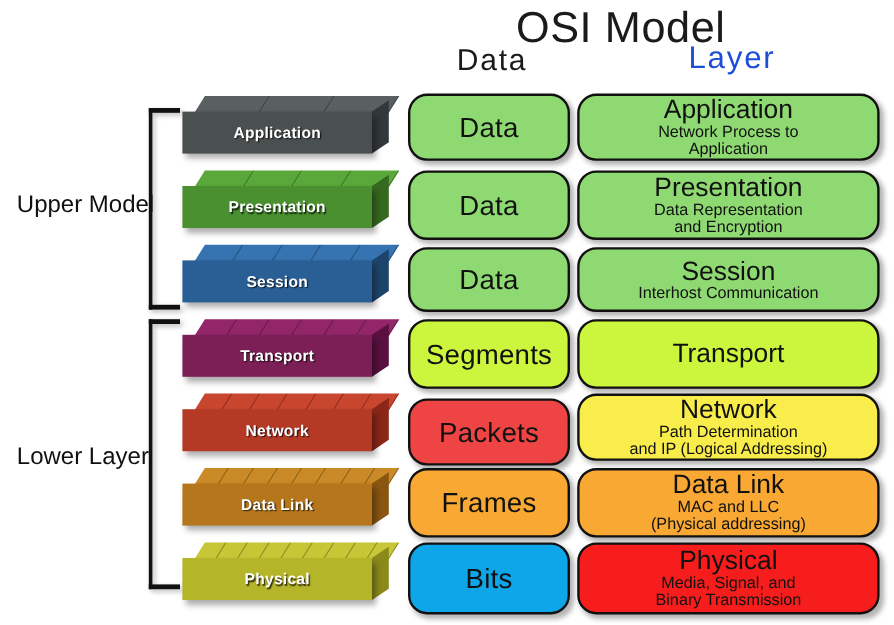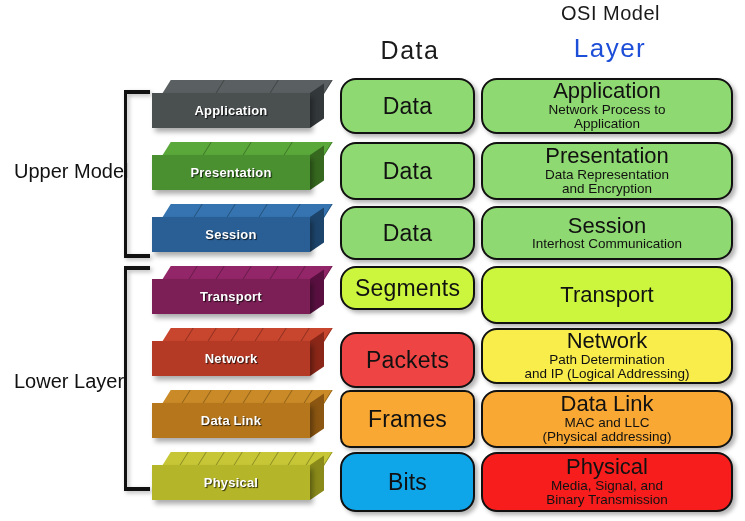--- a/index.html
+++ b/index.html
@@ -15,22 +15,22 @@
     font-family: "Liberation Sans", sans-serif;
     color: #000;
   }
 
   
   #title {
     position: absolute;
     left: 430px;
     top: 2px;
     width: 230px;
-    text-align: right;
-    font-size: 20px;
+    text-align: left;
+    font-size: 36px;
     letter-spacing: 0.5px;
     color: #1a1a1a;
   }
   #hdr-data {
     position: absolute;
     left: 340px;
     top: 36px;
     width: 140px;
     text-align: center;
     font-size: 25px;
@@ -304,35 +304,35 @@
       <div class="pill-sub" style="white-space: pre-line;">Data Representation
 and Encryption</div>
     </div>
     <div class="pill data-pill" style="top: 206px; height: 54px; background: rgb(142, 217, 113);">
       <div class="pill-title">Data</div>
     </div>
     <div class="pill layer-pill" style="top: 206px; height: 54px; background: rgb(142, 217, 113);">
       <div class="pill-title">Session</div>
       <div class="pill-sub" style="white-space: pre-line;">Interhost Communication</div>
     </div>
-    <div class="pill data-pill" style="top: 266px; height: 44px; background: rgb(204, 245, 61);">
+    <div class="pill data-pill" style="top: 266px; height: 58px; background: rgb(204, 245, 61);">
       <div class="pill-title">Segments</div>
     </div>
     <div class="pill layer-pill" style="top: 266px; height: 58px; background: rgb(204, 245, 61);">
       <div class="pill-title">Transport</div>
     </div>
     <div class="pill data-pill" style="top: 332px; height: 56px; background: #ef4444;">
       <div class="pill-title">Packets</div>
     </div>
     <div class="pill layer-pill" style="top: 328px; height: 56px; background: rgb(248, 237, 74);">
       <div class="pill-title">Network</div>
       <div class="pill-sub" style="white-space: pre-line;">Path Determination
 and IP (Logical Addressing)</div>
     </div>
-    <div class="pill data-pill" style="top: 390px; height: 58px; background: rgb(249, 168, 51); border-radius: 10px;">
+    <div class="pill data-pill" style="top: 390px; height: 58px; background: rgb(249, 168, 51);">
       <div class="pill-title">Frames</div>
     </div>
     <div class="pill layer-pill" style="top: 390px; height: 58px; background: rgb(249, 168, 51);">
       <div class="pill-title">Data Link</div>
       <div class="pill-sub" style="white-space: pre-line;">MAC and LLC
 (Physical addressing)</div>
     </div>
     <div class="pill data-pill" style="top: 452px; height: 60px; background: #0ea5e9;">
       <div class="pill-title">Bits</div>
     </div>

